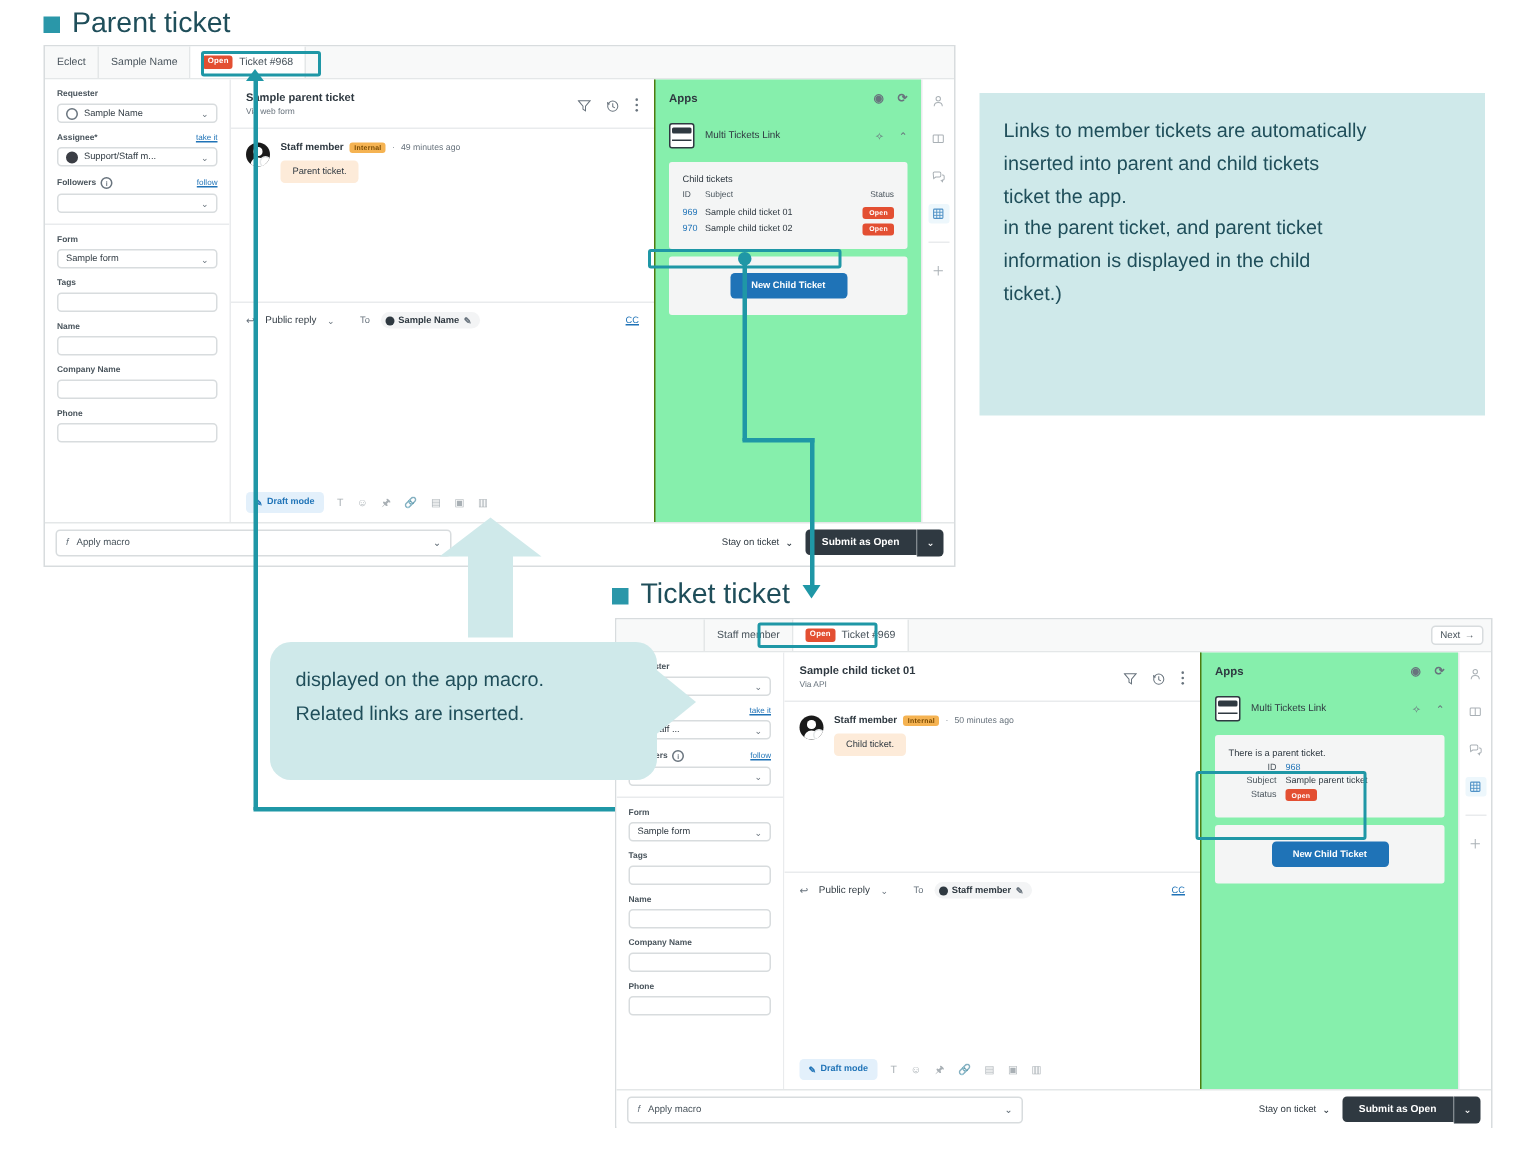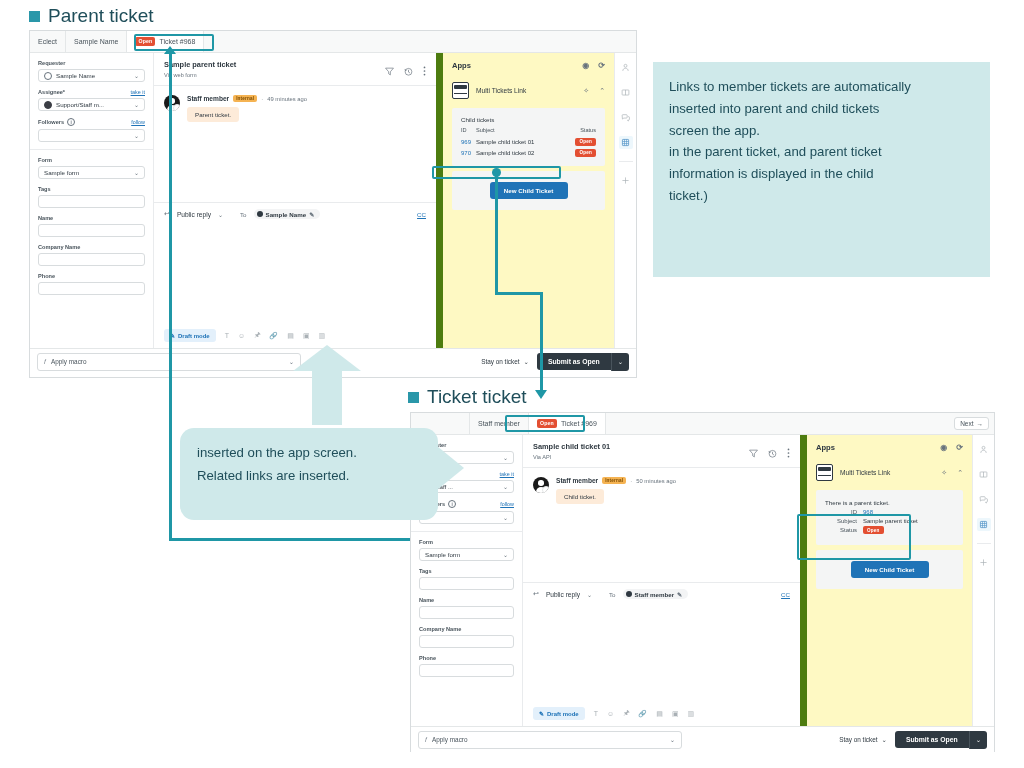--- a/index.html
+++ b/index.html
@@ -55,21 +55,21 @@
   .reply-head .to{color:#68737d;font-size:6.2px;}
   .chip{display:inline-flex;align-items:center;gap:3px;background:#f3f4f5;border-radius:8px;padding:1.5px 6px 1.5px 3px;font-size:6.2px;color:#2f3941;font-weight:700;}
   .chip .dot{width:6px;height:6px;border-radius:50%;background:#2f3941;}
   .cc{margin-left:auto;color:#1f73b7;text-decoration:underline;font-size:6.2px;}
   .compose{flex:1;background:#fff;}
   .fmtbar{display:flex;align-items:center;gap:9px;padding:6px 10px;background:#fff;border-top:0;}
   .draft{display:inline-flex;align-items:center;gap:3px;background:#e3f0fb;color:#1f73b7;font-size:6px;font-weight:700;padding:3px 6px;border-radius:3px;}
   .fmticon{color:#a9b0b5;font-size:7px;}
 
   
-  .acol{width:178px;box-sizing:border-box;border-left:7px solid #4d7c0f;background:#fef9c3;padding:8px 9px;}
+  .acol{width:178px;box-sizing:border-box;border-left:1px solid #4d7c0f;background:#86efac;padding:8px 9px;}
   .apps-head{display:flex;align-items:center;font-size:7.6px;font-weight:700;color:#2f3941;margin-bottom:12px;}
   .apps-head .ic{margin-left:auto;color:#68737d;font-size:8px;}
   .apps-head .ic+.ic{margin-left:9px;}
   .app-row{display:flex;align-items:center;gap:7px;margin-bottom:9px;}
   .app-logo{width:15px;height:15px;border:1.6px solid #2f3941;border-radius:2px;position:relative;background:#fff;flex:none;}
   .app-logo:before{content:"";position:absolute;left:1.4px;right:1.4px;top:2.4px;height:4px;background:#2f3941;border-radius:1px;}
   .app-logo:after{content:"";position:absolute;left:1.4px;right:1.4px;bottom:1.4px;height:3px;background:#fff;border-top:1.3px solid #2f3941;}
   .app-name{font-size:6.6px;color:#2f3941;}
   .app-acts{margin-left:auto;display:flex;gap:10px;color:#68737d;font-size:7px;}
   .panel{background:#f4f5f5;border-radius:2px;padding:8px 9px;}
@@ -376,21 +376,21 @@
 
 <div class="abs" style="left:492px;top:168px;width:9px;height:9px;border-radius:50%;background:#1f97a6;"></div>
 <div class="abs tl" style="left:495px;top:172px;width:2.5px;height:122px;"></div>
 <div class="abs tl" style="left:495px;top:292px;width:48px;height:2.5px;"></div>
 <div class="abs tl" style="left:540px;top:292px;width:2.5px;height:100px;"></div>
 <div class="abs" style="left:535px;top:390px;width:0;height:0;border-left:6px solid transparent;border-right:6px solid transparent;border-top:9px solid #1f97a6;"></div>
 
 <div class="abs note" style="left:653px;top:62px;width:337px;height:215px;">
   <div>Links to member tickets are automatically</div>
   <div>inserted into parent and child tickets</div>
-  <div>screen the app.</div>
+  <div>ticket the app.</div>
   <div>in the parent ticket, and parent ticket</div>
   <div>information is displayed in the child</div>
   <div>ticket.)</div>
 </div>
 
 <div class="abs" style="left:286px;top:345px;width:82px;height:80px;">
   <div class="fat-arrow" style="position:absolute;left:7px;top:0;"></div>
   <div class="fat-stem" style="position:absolute;left:26px;top:25px;width:30px;height:55px;"></div>
 </div>
 
@@ -641,17 +641,17 @@
     <div class="submit-caret" style="margin-left:-8px;">⌄</div>
   </div>
 </div>
 
 <div class="abs hl-box" style="left:505px;top:415px;width:80px;height:17px;"></div>
 
 <div class="abs hl-box" style="left:797px;top:514px;width:114px;height:46px;"></div>
 
 <div class="abs" style="left:180px;top:428px;width:290px;height:92px;">
   <div class="note-r" style="width:258px;height:92px;">
-    <div>inserted on the app screen.</div>
+    <div>displayed on the app macro.</div>
     <div>Related links are inserted.</div>
   </div>
   <div class="bubble-arrow" style="position:absolute;left:252px;top:14px;"></div>
 </div>
 
 </body></html>

